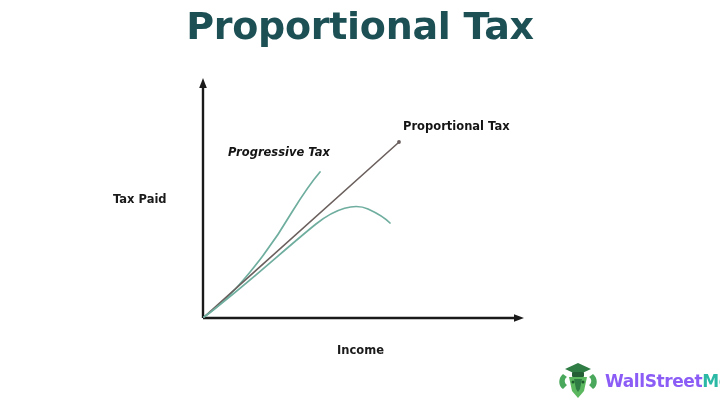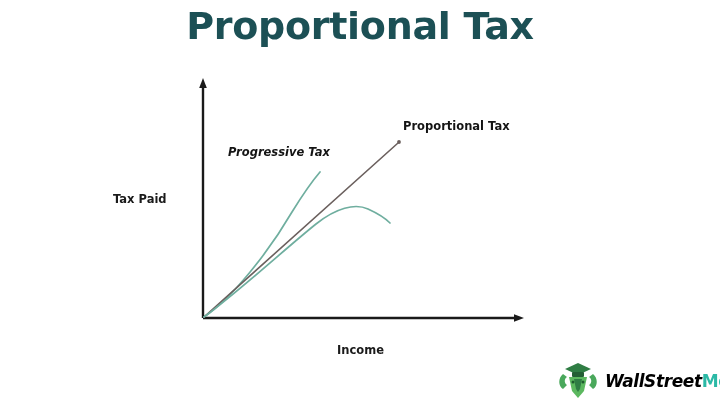--- a/index.html
+++ b/index.html
@@ -57,21 +57,21 @@
   }
   .logo-mark{width:42px;height:40px;flex:0 0 auto;}
   .logo-text{
     font-size:17px;
     font-weight:bold;
     font-family:"DejaVu Sans", sans-serif;
     letter-spacing:-0.4px;
     line-height:1;
     white-space:nowrap;
   }
-  .logo-text .w1{color:#000000;font-style:italic;}
+  .logo-text .w1{color:#8b5cf6;}
   .logo-text .w2{color:#2bb9a6;}
 </style>
 </head>
 <body>
 
 <div id="stage">
 
   <div class="title">Proportional Tax</div>
 
   <svg class="chart-svg" width="720" height="407" viewBox="0 0 720 407">

